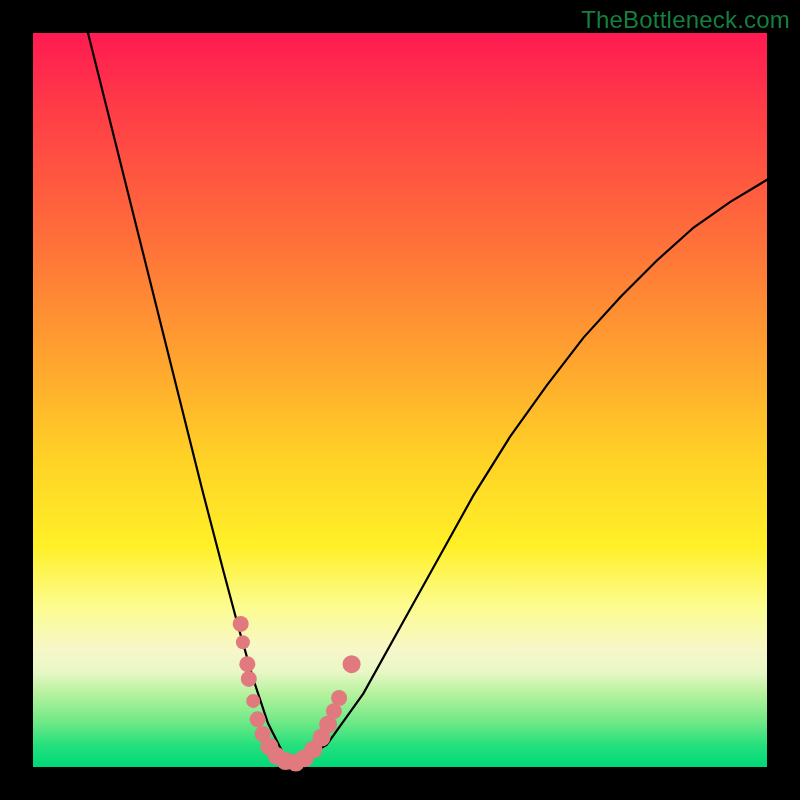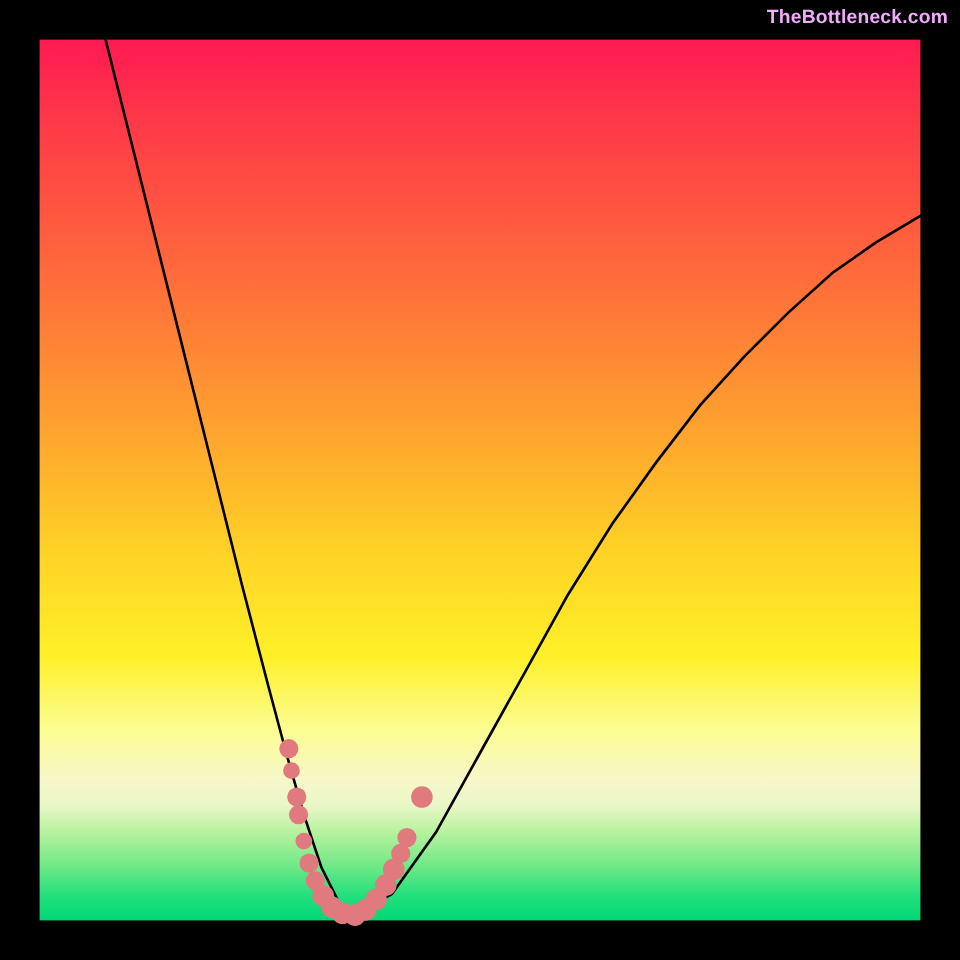--- a/index.html
+++ b/index.html
@@ -37,24 +37,24 @@
       #b6f29e 90%,
       #6de886 94%,
       #25e07d 97%,
       #00d877 100%
     );
   }
   .watermark {
     position: absolute;
     top: 6px;
     right: 10px;
-    color: #f0abfc;
-    font-size: 16px;
+    color: #15803d;
+    font-size: 24px;
     letter-spacing: 0.2px;
-    font-weight: 700;
+    font-weight: 400;
     user-select: none;
   }
   svg.curve {
     position: absolute;
     left: 0; top: 0;
     width: 734px; height: 734px;
     overflow: visible;
   }
   .curve-path {
     fill: none;

